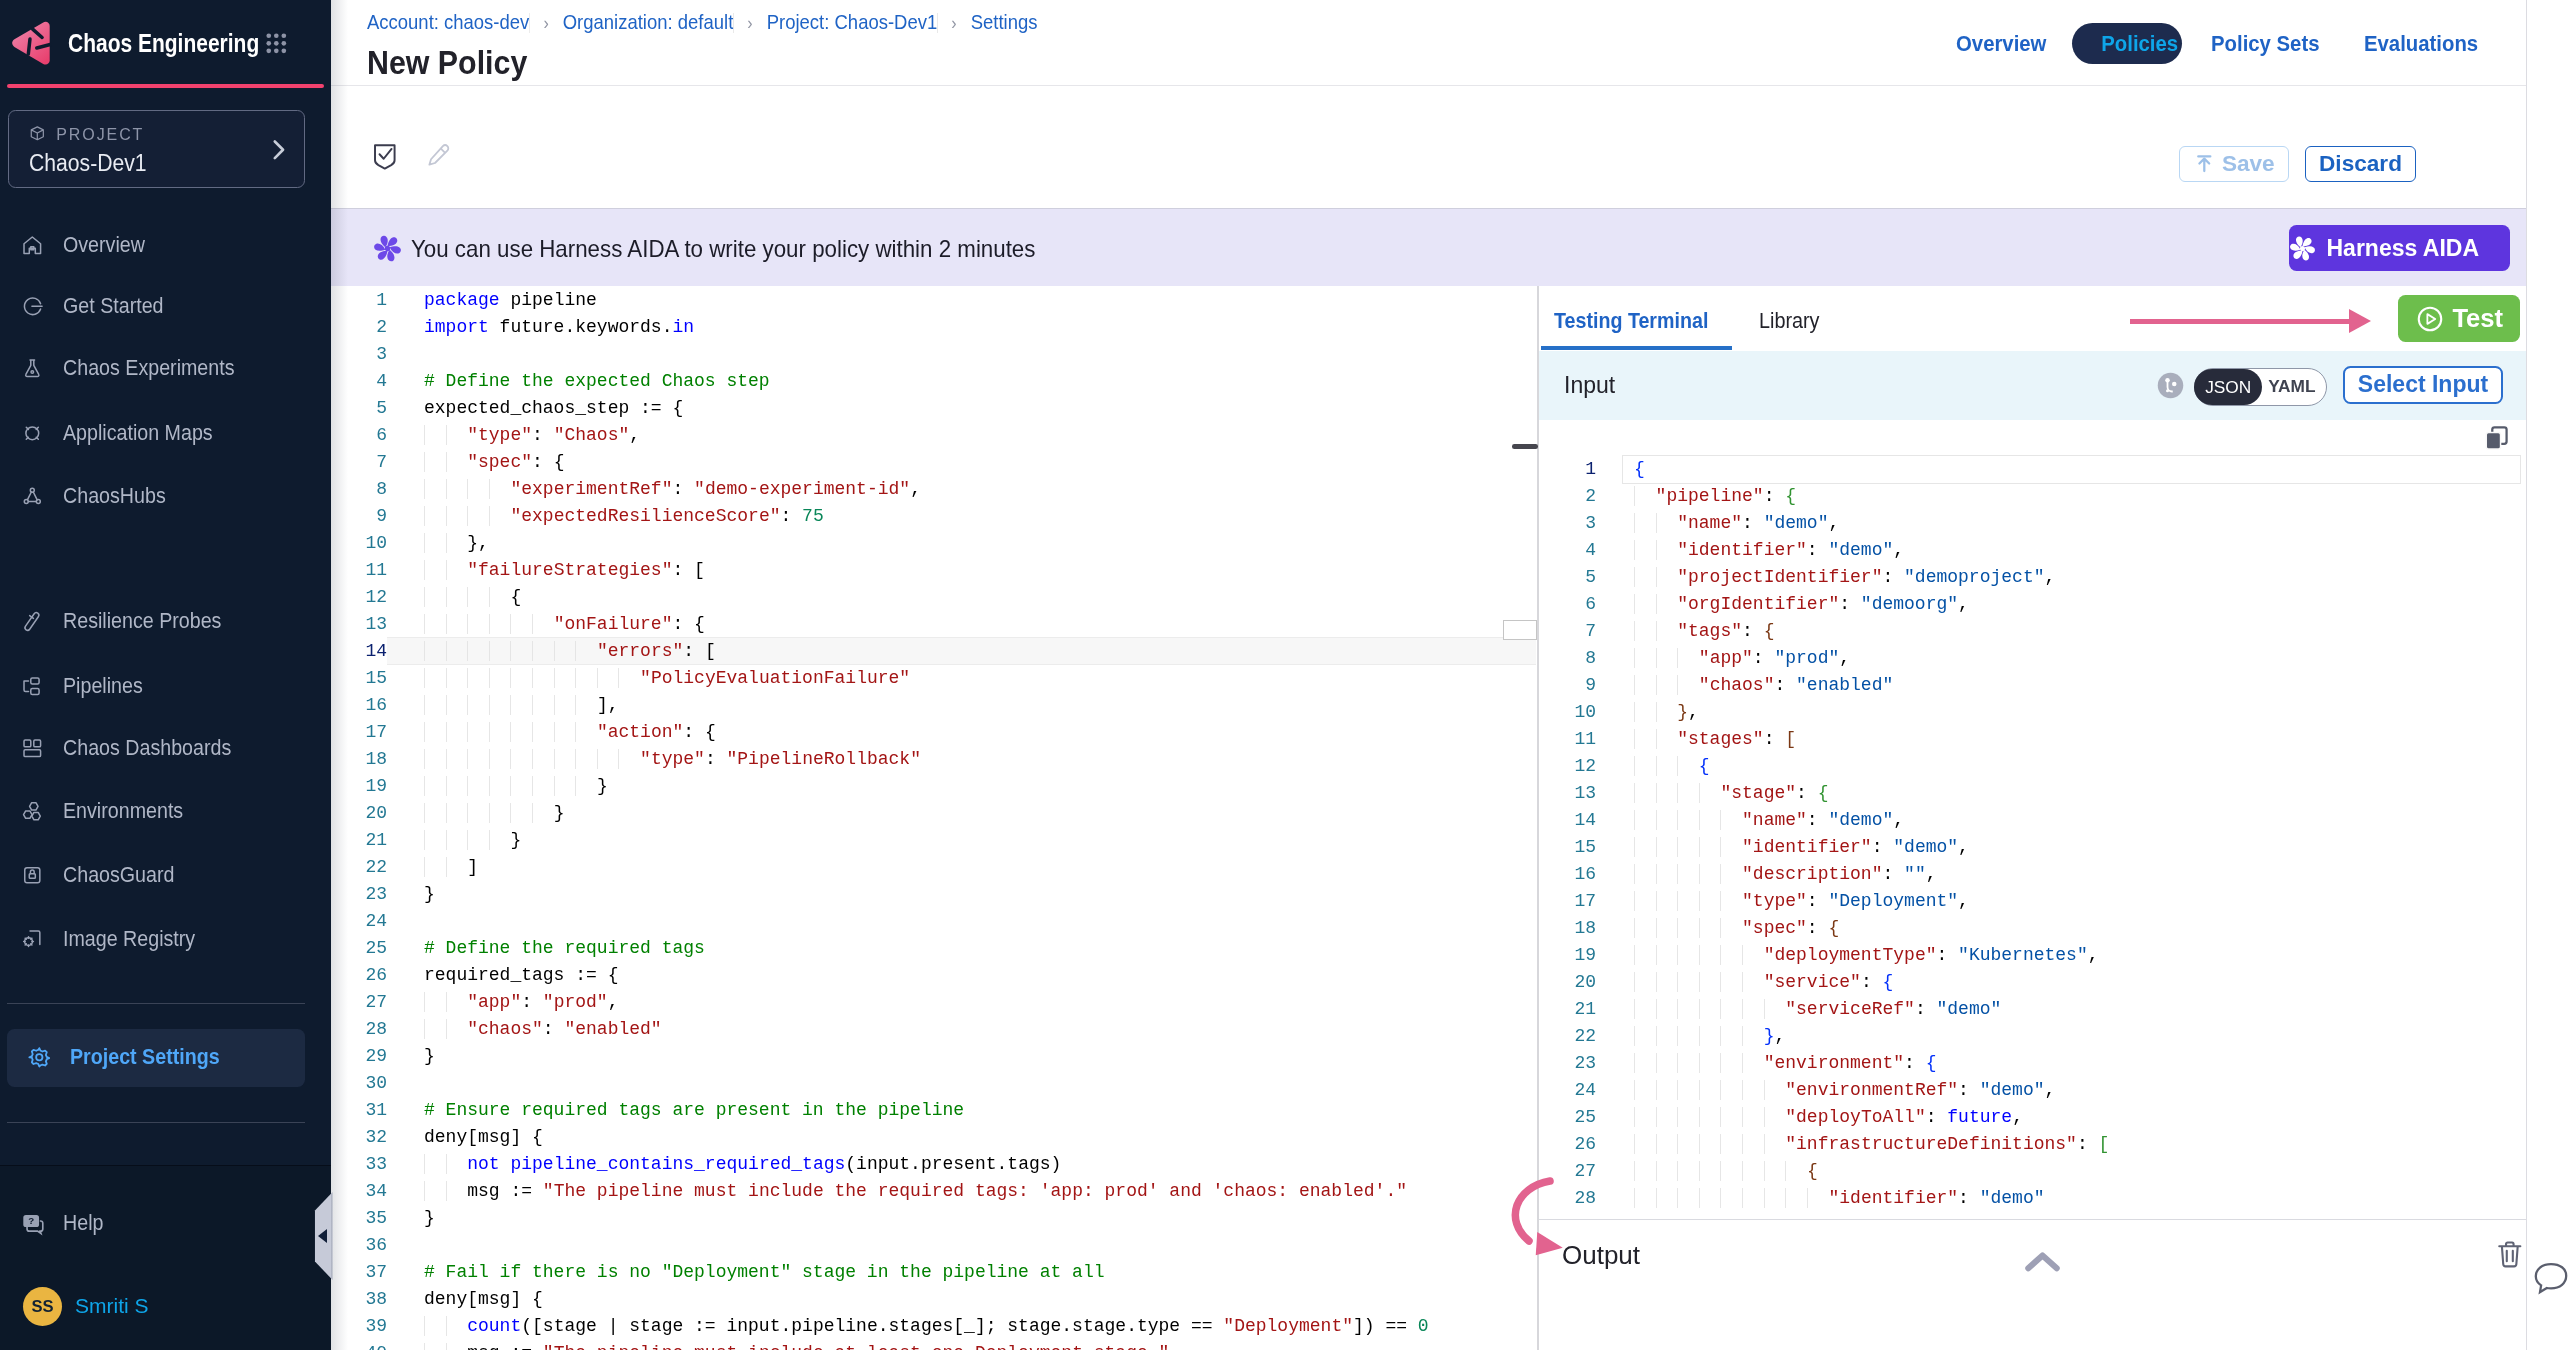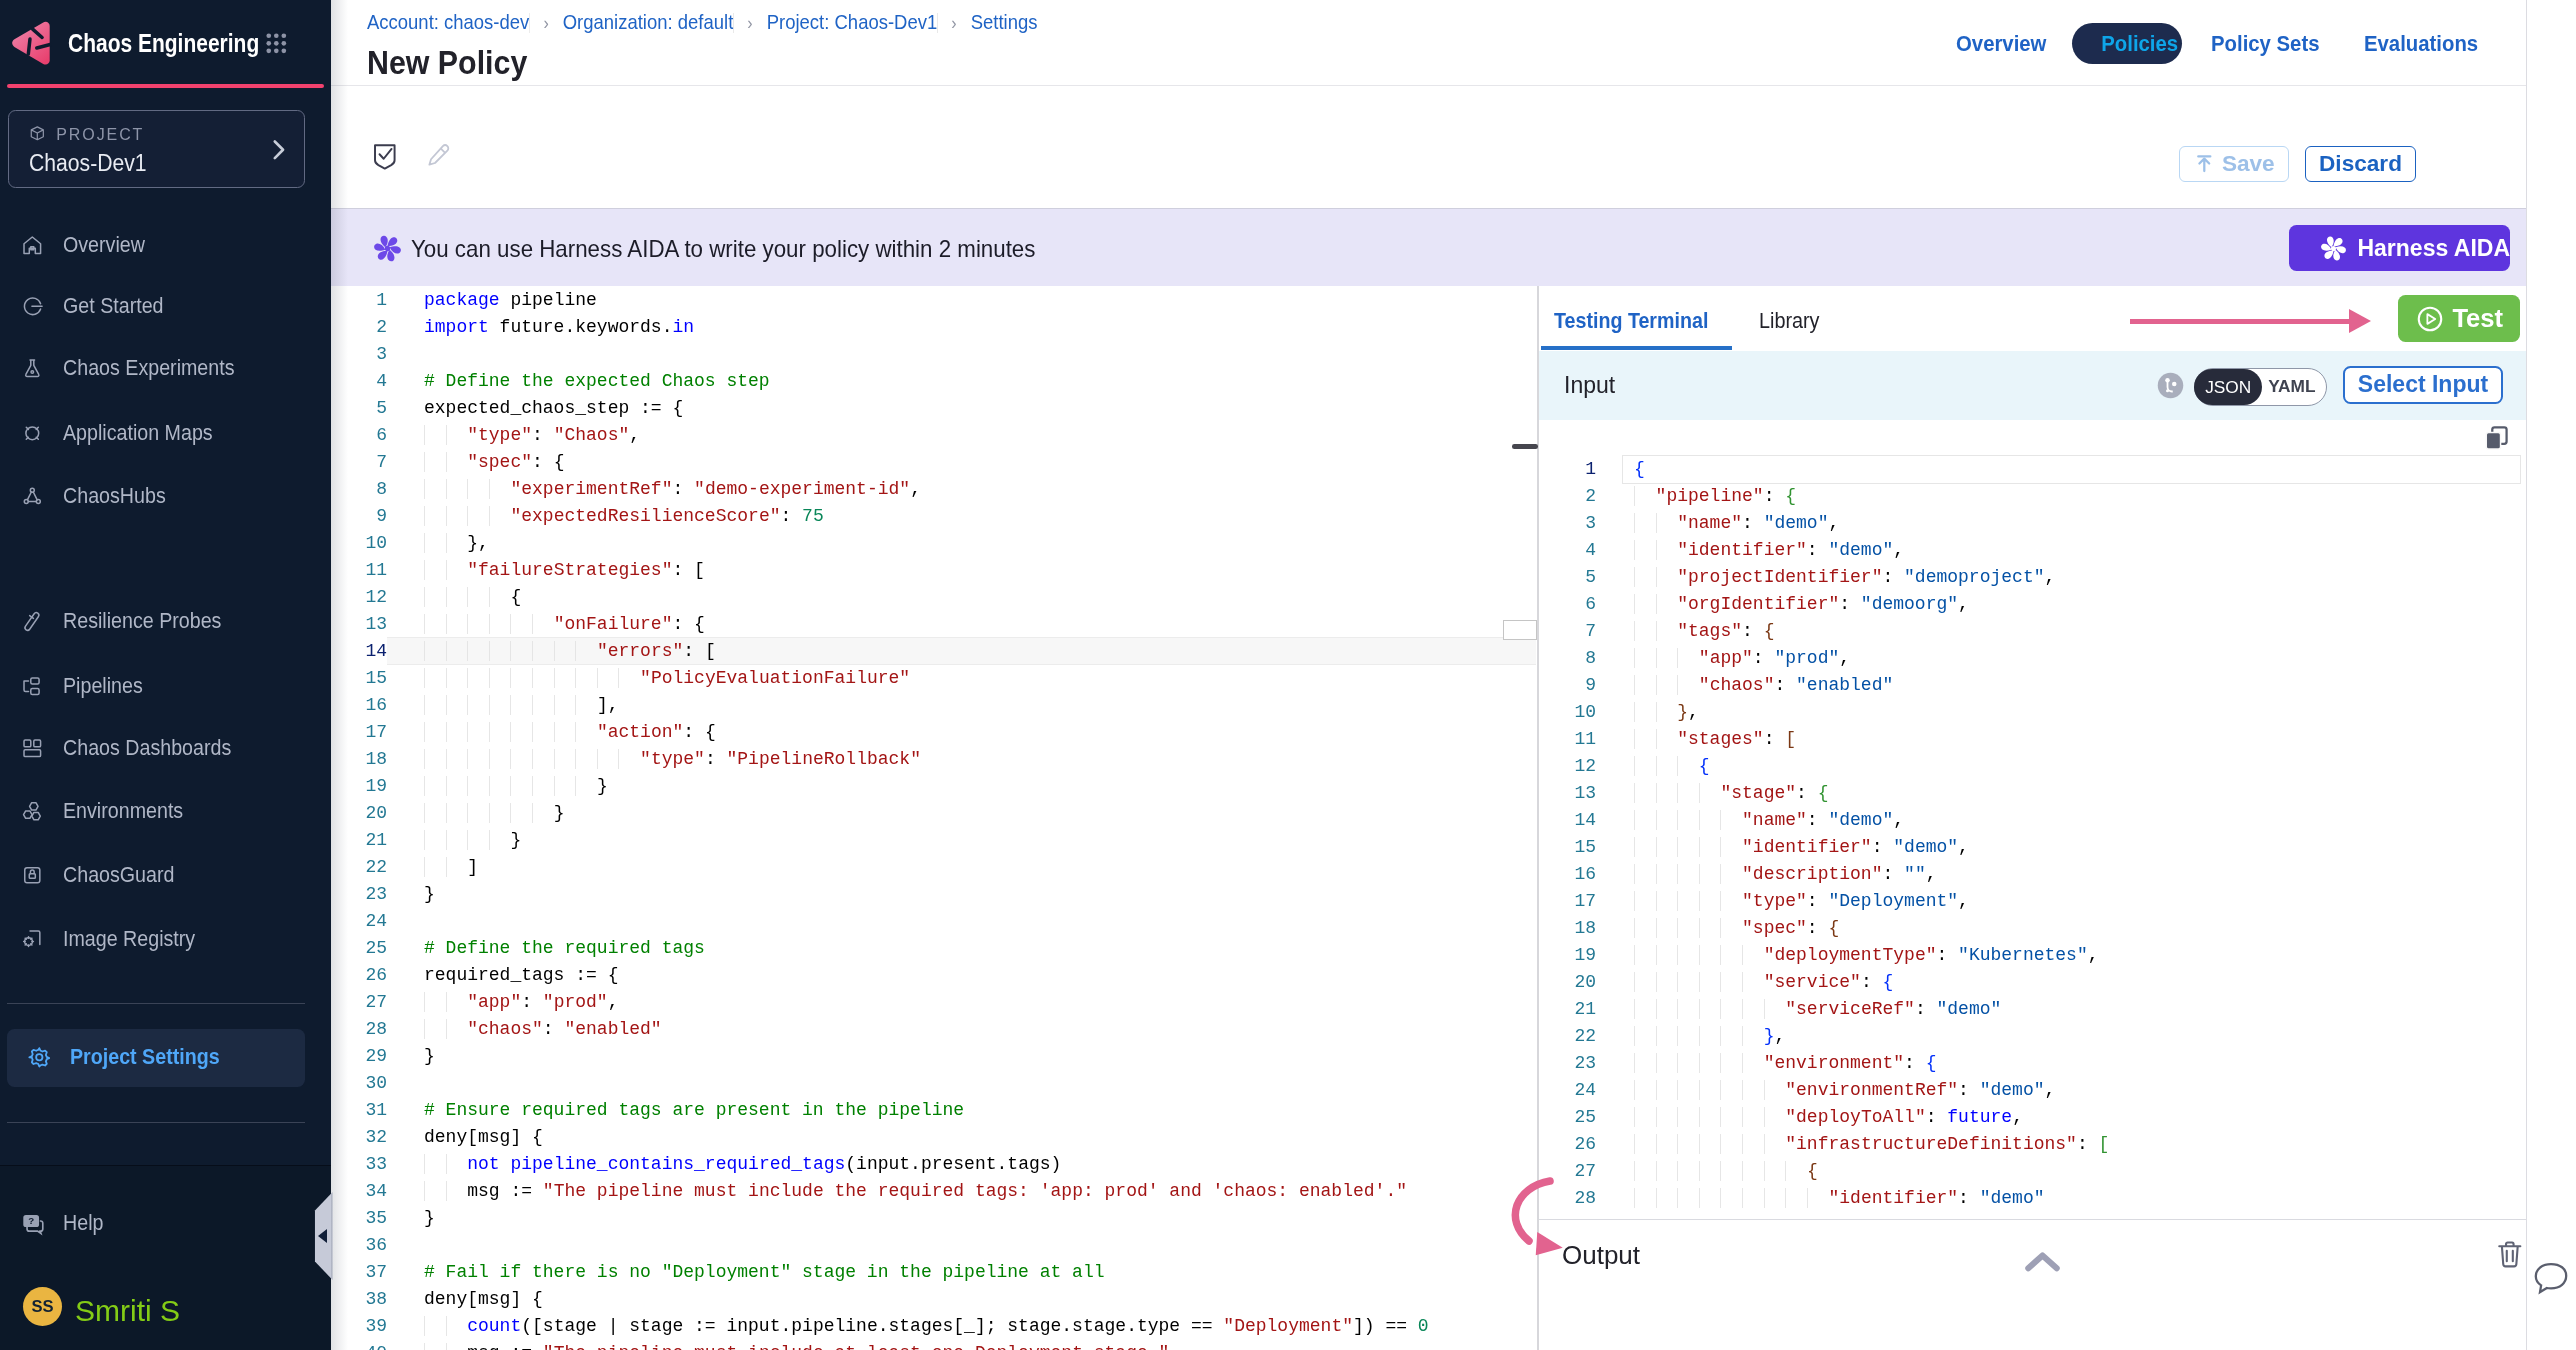--- a/index.html
+++ b/index.html
@@ -33,21 +33,21 @@
 #toolbar{position:absolute;left:331px;top:99px;width:2195px;height:109px;background:#fff}
 #shieldIc{position:absolute;left:41px;top:43px}
 #pencilIc{position:absolute;left:95px;top:43px}
 .btn{position:absolute;top:47px;height:36px;border-radius:6px;font-size:22.6px;font-weight:bold;display:flex;align-items:center;justify-content:center;background:#fff}
 #saveBtn{left:1848px;width:110px;border:1.5px solid #b9d7f4;color:#9dc0e8;gap:6px}
 #discardBtn{left:1974px;width:111px;border:1.5px solid #1b62c1;color:#1b62c1}
 
 #banner{position:absolute;left:331px;top:208px;width:2195px;height:78px;background:#e7e5f8;border-top:0.8px solid #cfcfdd}
 #banner .bico{position:absolute;left:42px;top:25px}
 #banner .btxt{position:absolute;left:80px;top:26px;font-size:24px;color:#1c1c28;transform:scaleX(.93);transform-origin:left}
-#aidaBtn{position:absolute;left:1958px;top:16px;width:221px;height:46px;background:#5e35de;border-radius:7.5px;color:#fff;font-size:23px;font-weight:bold;display:flex;align-items:center;justify-content:flex-end;gap:10.5px}
+#aidaBtn{position:absolute;left:1958px;top:16px;width:221px;height:46px;background:#5e35de;border-radius:7.5px;color:#fff;font-size:23px;font-weight:bold;display:flex;align-items:center;justify-content:flex-start;gap:10.5px}
 
 pre{font-family:"Liberation Mono",monospace;font-size:18px;white-space:pre}
 #led{position:absolute;left:331px;top:286px;width:1206px;height:1064px;background:#fff;overflow:hidden}
 #led pre{line-height:27px;position:absolute;top:0.8px}
 #led .numcol{left:0;width:56px;text-align:right;color:#237893}
 #led .codecol{left:93px}
 #lhl{position:absolute;left:56px;top:351px;width:1149px;height:28px;background:#f7f7f7;border-top:1.5px solid #ececec;border-bottom:1.5px solid #ececec}
 #lruler{position:absolute;left:1172px;top:334px;width:34px;height:19.6px;background:#fff;border:1.5px solid #c5c5c5}
 .ln-a{color:#0b216f;font-weight:normal}
 b{font-weight:normal}
@@ -471,21 +471,21 @@
  <div id="sideBottom">
    <div class="nav" style="top:27px">
           <span class="nico"><svg class="" width="25.6" height="24" viewBox="0 0 34 32" fill="none">
               <rect x="3" y="4" width="21" height="16" rx="3.5" fill="currentColor"></rect>
               <text x="13.5" y="16.5" text-anchor="middle" font-family="Liberation Sans" font-size="13" font-weight="bold" fill="#0e1b2e">?</text>
               <path d="M8 20 v2.5 a3 3 0 0 0 3 3 h11 l4.5 3 -1-3 h0.5 a3 3 0 0 0 3-3 V15 a3 3 0 0 0-3-3 h-1" fill="none" stroke="currentColor" stroke-width="2.2"></path>
             </svg></span>
           <span class="ntxt">Help</span>
         </div>
    <div id="avatar">SS</div>
-   <span style="position:absolute;left:75px;top:128px;font-size:30px;color:#84cc16">Smriti S</span>
+   <span style="position:absolute;left:75px;top:128px;font-size:21px;color:#0ea5e9">Smriti S</span>
  </div>
  <div id="collapse"></div>
 </div>
 <div id="sideshadow"></div>
 
 <div id="rgutter"></div>
 <span id="chatic"><svg class="" width="38" height="35" viewBox="0 0 50 46" fill="none">
         <path d="M25 4 C13 4 5 11 5 20 c0 5 2.5 9 7 12 l-1.5 9 9-5.5 c1.8 0.4 3.6 0.5 5.5 0.5 12 0 20-7 20-16.5 S37 4 25 4 Z" stroke="#5a5e6d" stroke-width="3" fill="#fff"></path>
       </svg></span>
 <svg id="arrow2" width="90" height="90" viewBox="0 0 120 120">

